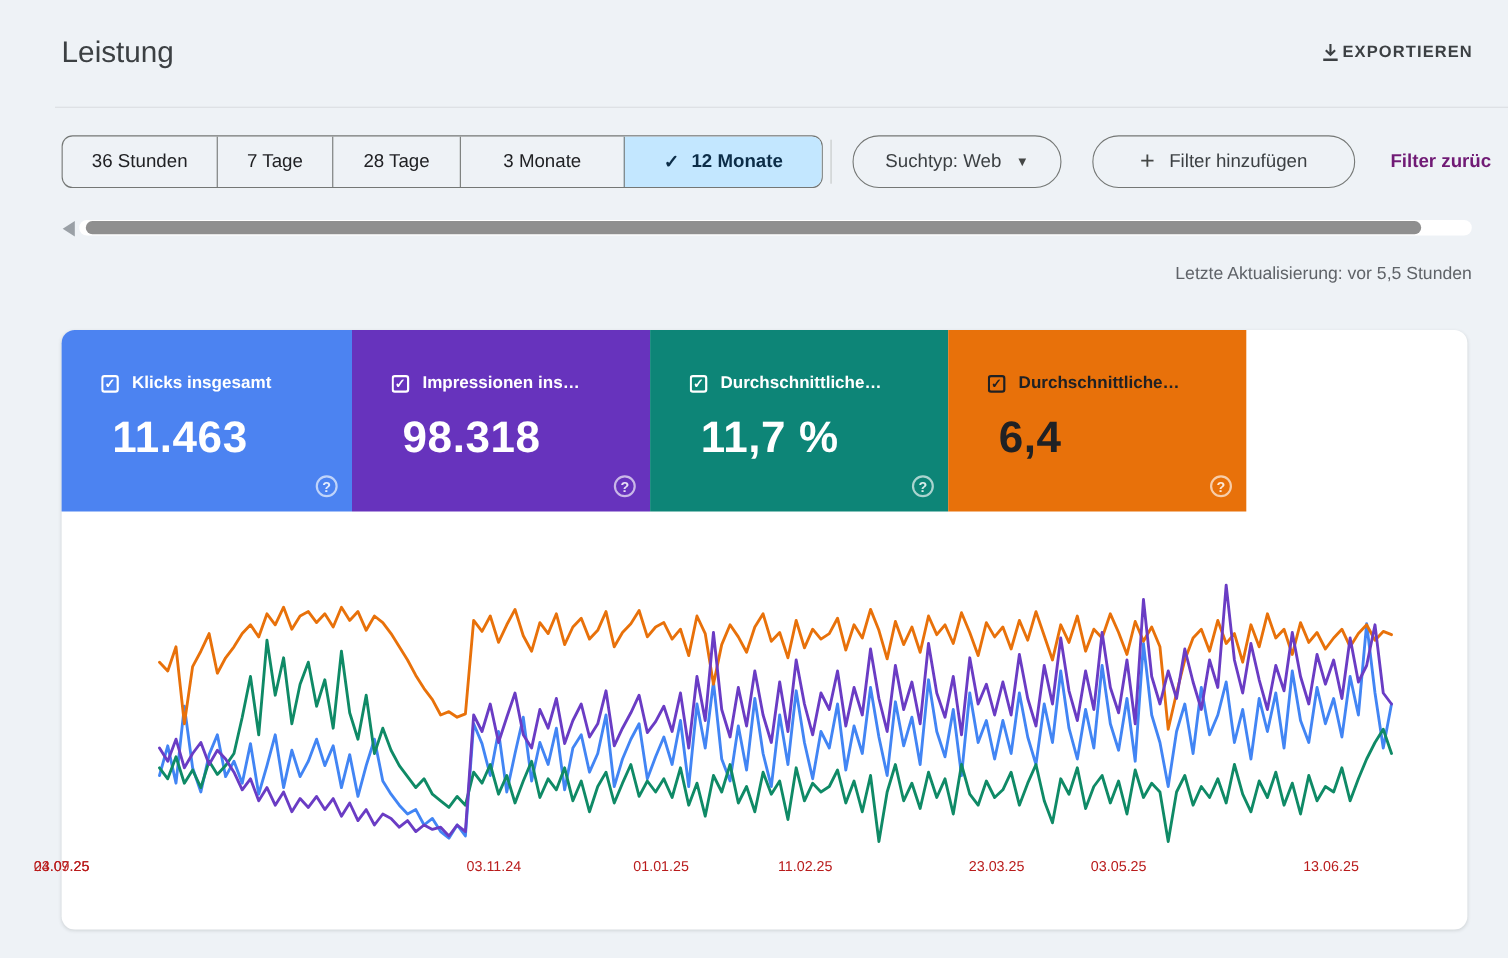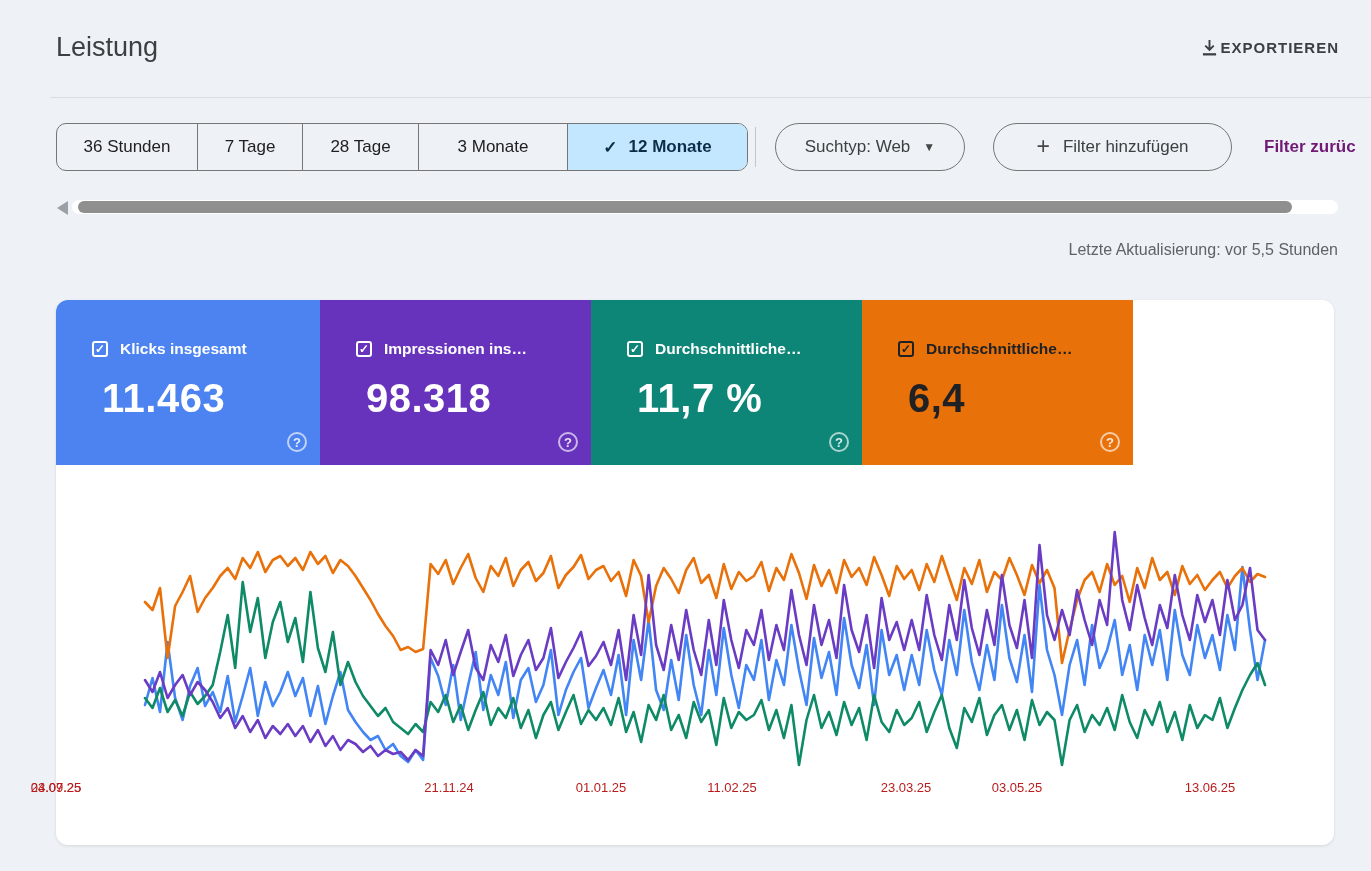--- a/index.html
+++ b/index.html
@@ -173,21 +173,21 @@
 
     <div class="chart-wrap">
       <svg id="chart-svg" viewBox="0 0 1278 300" preserveAspectRatio="none">
           <polyline points="89.0,225 96.5,198 104.0,232 111.6,162 119.1,218 126.6,240 134.1,206 141.6,188 149.1,226 156.7,212 164.2,232 171.7,196 179.2,242 186.7,216 194.2,188 201.8,236 209.3,202 216.8,226 224.3,212 231.8,192 239.3,216 246.9,198 254.4,236 261.9,206 269.4,244 276.9,216 284.4,192 292.0,230 299.5,242 307.0,252 314.5,260 322.0,256 329.5,270 337.1,264 344.6,276 352.1,282 359.6,270 367.1,280 374.6,178 382.2,196 389.7,225 397.2,185 404.7,240 412.2,205 419.7,172 427.3,230 434.8,195 442.3,215 449.8,182 457.3,238 464.8,200 472.4,188 479.9,222 487.4,205 494.9,170 502.4,235 509.9,210 517.5,192 525.0,178 532.5,228 540.0,208 547.5,190 555.0,215 562.6,175 570.1,235 577.6,160 585.1,200 592.6,140 600.1,210 607.7,230 615.2,180 622.7,220 630.2,155 637.7,205 645.2,235 652.8,170 660.3,215 667.8,148 675.3,195 682.8,228 690.3,185 697.9,200 705.4,160 712.9,220 720.4,180 727.9,205 735.4,145 743.0,190 750.5,225 758.0,158 765.5,198 773.0,172 780.5,215 788.1,138 795.6,185 803.1,208 810.6,165 818.1,225 825.6,150 833.2,195 840.7,175 848.2,210 855.7,175 863.2,205 870.7,150 878.3,190 885.8,215 893.3,160 900.8,195 908.3,130 915.8,182 923.4,210 930.9,165 938.4,200 945.9,125 953.4,178 960.9,202 968.5,155 976.0,212 983.5,105 991.0,170 998.5,195 1006.0,235 1013.6,185 1021.1,160 1028.6,205 1036.1,145 1043.6,188 1051.1,170 1058.7,140 1066.2,195 1073.7,165 1081.2,210 1088.7,155 1096.2,185 1103.8,150 1111.3,200 1118.8,130 1126.3,175 1133.8,195 1141.3,145 1148.9,178 1156.4,155 1163.9,190 1171.4,135 1178.9,170 1186.4,87 1194.0,150 1201.5,200 1209.0,160" fill="none" stroke="#4285f4" stroke-width="2.6" stroke-linejoin="round" stroke-linecap="round"></polyline>
           <polyline points="89.0,218 96.5,228 104.0,208 111.6,232 119.1,220 126.6,236 134.1,212 141.6,224 149.1,216 156.7,205 164.2,172 171.7,135 179.2,188 186.7,102 194.2,152 201.8,118 209.3,178 216.8,142 224.3,122 231.8,162 239.3,138 246.9,182 254.4,112 261.9,168 269.4,192 276.9,152 284.4,205 292.0,182 299.5,202 307.0,216 314.5,226 322.0,236 329.5,228 337.1,242 344.6,248 352.1,254 359.6,244 367.1,252 374.6,222 382.2,232 389.7,215 397.2,242 404.7,225 412.2,250 419.7,230 427.3,212 434.8,245 442.3,228 449.8,238 457.3,218 464.8,248 472.4,230 479.9,258 487.4,235 494.9,222 502.4,250 509.9,232 517.5,215 525.0,244 532.5,230 540.0,240 547.5,228 555.0,245 562.6,218 570.1,252 577.6,232 585.1,262 592.6,225 600.1,240 607.7,215 615.2,250 622.7,235 630.2,258 637.7,222 645.2,242 652.8,230 660.3,265 667.8,218 675.3,248 682.8,232 690.3,240 697.9,235 705.4,220 712.9,250 720.4,230 727.9,258 735.4,225 743.0,285 750.5,240 758.0,215 765.5,248 773.0,232 780.5,255 788.1,222 795.6,245 803.1,228 810.6,260 818.1,215 825.6,242 833.2,252 840.7,230 848.2,245 855.7,238 863.2,222 870.7,252 878.3,232 885.8,215 893.3,248 900.8,268 908.3,228 915.8,242 923.4,218 930.9,255 938.4,235 945.9,225 953.4,250 960.9,230 968.5,260 976.0,220 983.5,245 991.0,232 998.5,240 1006.0,285 1013.6,240 1021.1,225 1028.6,252 1036.1,235 1043.6,245 1051.1,228 1058.7,250 1066.2,215 1073.7,242 1081.2,258 1088.7,230 1096.2,245 1103.8,222 1111.3,252 1118.8,232 1126.3,260 1133.8,225 1141.3,248 1148.9,235 1156.4,240 1163.9,218 1171.4,248 1178.9,228 1186.4,210 1194.0,195 1201.5,183 1209.0,205" fill="none" stroke="#0f8a66" stroke-width="2.6" stroke-linejoin="round" stroke-linecap="round"></polyline>
           <polyline points="89.0,122 96.5,130 104.0,108 111.6,178 119.1,126 126.6,112 134.1,96 141.6,132 149.1,118 156.7,108 164.2,96 171.7,88 179.2,99 186.7,78 194.2,88 201.8,72 209.3,92 216.8,80 224.3,76 231.8,86 239.3,78 246.9,90 254.4,72 261.9,84 269.4,76 276.9,93 284.4,80 292.0,86 299.5,96 307.0,108 314.5,120 322.0,134 329.5,146 337.1,156 344.6,170 352.1,167 359.6,172 367.1,169 374.6,84 382.2,94 389.7,80 397.2,104 404.7,88 412.2,74 419.7,98 427.3,112 434.8,86 442.3,96 449.8,78 457.3,106 464.8,90 472.4,82 479.9,101 487.4,93 494.9,76 502.4,108 509.9,95 517.5,87 525.0,75 532.5,99 540.0,90 547.5,86 555.0,101 562.6,92 570.1,116 577.6,80 585.1,96 592.6,142 600.1,106 607.7,88 615.2,99 622.7,113 630.2,90 637.7,78 645.2,103 652.8,95 660.3,118 667.8,84 675.3,109 682.8,92 690.3,101 697.9,96 705.4,82 712.9,111 720.4,88 727.9,100 735.4,74 743.0,93 750.5,119 758.0,85 765.5,106 773.0,90 780.5,113 788.1,80 795.6,97 803.1,88 810.6,105 818.1,77 825.6,95 833.2,116 840.7,86 848.2,99 855.7,90 863.2,110 870.7,84 878.3,102 885.8,76 893.3,98 900.8,120 908.3,88 915.8,104 923.4,80 930.9,112 938.4,92 945.9,100 953.4,78 960.9,95 968.5,115 976.0,85 983.5,103 991.0,90 998.5,108 1006.0,183 1013.6,150 1021.1,120 1028.6,100 1036.1,92 1043.6,112 1051.1,84 1058.7,105 1066.2,96 1073.7,122 1081.2,88 1088.7,108 1096.2,78 1103.8,100 1111.3,92 1118.8,115 1126.3,86 1133.8,104 1141.3,95 1148.9,110 1156.4,100 1163.9,92 1171.4,108 1178.9,96 1186.4,88 1194.0,102 1201.5,94 1209.0,97" fill="none" stroke="#e8710a" stroke-width="2.6" stroke-linejoin="round" stroke-linecap="round"></polyline>
           <polyline points="89.0,200 96.5,212 104.0,192 111.6,218 119.1,205 126.6,195 134.1,215 141.6,202 149.1,210 156.7,222 164.2,238 171.7,228 179.2,248 186.7,236 194.2,252 201.8,240 209.3,258 216.8,246 224.3,254 231.8,244 239.3,256 246.9,246 254.4,262 261.9,250 269.4,266 276.9,256 284.4,270 292.0,260 299.5,264 307.0,272 314.5,266 322.0,276 329.5,270 337.1,274 344.6,272 352.1,280 359.6,270 367.1,276 374.6,170 382.2,185 389.7,160 397.2,195 404.7,172 412.2,150 419.7,188 427.3,200 434.8,165 442.3,182 449.8,155 457.3,196 464.8,175 472.4,160 479.9,190 487.4,178 494.9,148 502.4,198 509.9,182 517.5,168 525.0,152 532.5,186 540.0,176 547.5,162 555.0,185 562.6,150 570.1,200 577.6,135 585.1,175 592.6,95 600.1,165 607.7,190 615.2,145 622.7,180 630.2,130 637.7,170 645.2,195 652.8,140 660.3,185 667.8,120 675.3,160 682.8,188 690.3,150 697.9,165 705.4,130 712.9,180 720.4,145 727.9,170 735.4,110 743.0,155 750.5,185 758.0,125 765.5,165 773.0,140 780.5,178 788.1,105 795.6,150 803.1,172 810.6,135 818.1,188 825.6,118 833.2,160 840.7,142 848.2,170 855.7,140 863.2,170 870.7,115 878.3,155 885.8,180 893.3,125 900.8,160 908.3,100 915.8,148 923.4,175 930.9,130 938.4,165 945.9,95 953.4,145 960.9,168 968.5,120 976.0,178 983.5,65 991.0,135 998.5,160 1006.0,130 1013.6,155 1021.1,110 1028.6,140 1036.1,165 1043.6,120 1051.1,145 1058.7,52 1066.2,120 1073.7,150 1081.2,105 1088.7,138 1096.2,165 1103.8,125 1111.3,148 1118.8,95 1126.3,135 1133.8,160 1141.3,115 1148.9,142 1156.4,120 1163.9,155 1171.4,100 1178.9,140 1186.4,125 1194.0,88 1201.5,150 1209.0,160" fill="none" stroke="#6a3cc4" stroke-width="2.6" stroke-linejoin="round" stroke-linecap="round"></polyline>
         </svg>
     </div>
 
-    <div class="xlabel">21.11.24</div>
+    <div class="xlabel">03.11.24</div>
     <div class="xlabel">01.01.25</div>
     <div class="xlabel">11.02.25</div>
     <div class="xlabel">23.03.25</div>
     <div class="xlabel">03.05.25</div>
     <div class="xlabel">13.06.25</div>
     <div class="xlabel">24.07.25</div>
     <div class="xlabel">03.09.25</div>
 
   </div>
 </div>

